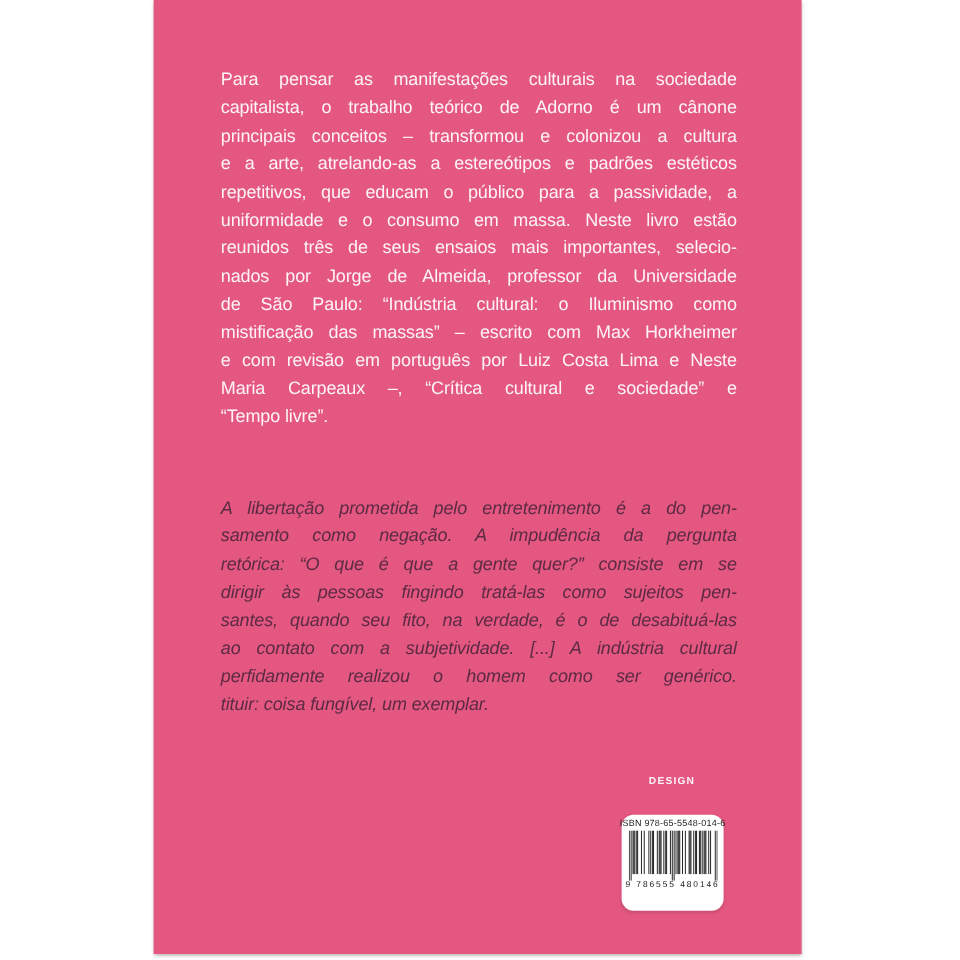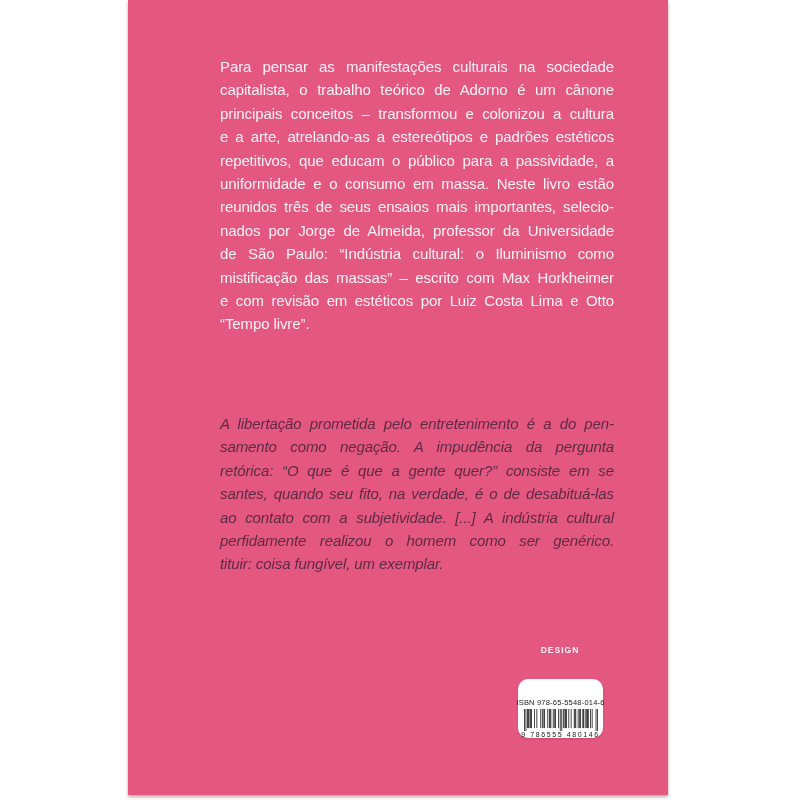--- a/index.html
+++ b/index.html
@@ -18,32 +18,32 @@
     font-size:15px;line-height:23.4px;letter-spacing:-0.1px;
     color:var(--text-col,#fdf3f6);
   }
   .synopsis em{font-style:italic;}
   .quote{
     position:absolute;left:56px;top:412px;width:430px;
     font-size:15px;line-height:23.4px;letter-spacing:-0.1px;
     color:var(--quote-col,#5d2a44);
     font-style:italic;
   }
-  .line{text-align:justify;text-align-last:justify;margin-left:36px;}
+  .line{text-align:justify;text-align-last:justify;}
   .line.last{text-align-last:left;}
   .credits{
     position:absolute;left:332px;top:644px;width:200px;
     text-align:center;color:var(--text-col,#fdf3f6);
     font-weight:bold;font-size:8.5px;letter-spacing:1px;line-height:13px;
   }
   .barcode-box{
-    position:absolute;left:390px;top:679px;width:85px;height:59px;
+    position:absolute;left:390px;top:679px;width:85px;height:80px;
     background:#ffffff;border-radius:10px;
     display:flex;flex-direction:column;align-items:center;
-    padding-top:19px;box-sizing:border-box;
+    padding-top:2px;box-sizing:border-box;
     box-shadow:0 1px 2px rgba(120,50,70,.25);
   }
   .isbn{
     font-size:7.5px;color:#1c1c1c;letter-spacing:0.2px;white-space:nowrap;
   }
   svg.bars{
     width:74px;height:42px;margin-top:2px;fill:#161616;display:block;
   }
   .digits{
     font-size:7px;color:#161616;letter-spacing:1.6px;margin-top:0px;white-space:nowrap;
@@ -58,28 +58,30 @@
       <div class="line">Para pensar as manifestações culturais na sociedade</div>
       <div class="line">capitalista, o trabalho teórico de Adorno é um cânone</div>
       <div class="line">principais conceitos – transformou e colonizou a cultura</div>
       <div class="line">e a arte, atrelando-as a estereótipos e padrões estéticos</div>
       <div class="line">repetitivos, que educam o público para a passividade, a</div>
       <div class="line">uniformidade e o consumo em massa. Neste livro estão</div>
       <div class="line">reunidos três de seus ensaios mais importantes, selecio-</div>
       <div class="line">nados por Jorge de Almeida, professor da Universidade</div>
       <div class="line">de São Paulo: “Indústria cultural: o Iluminismo como</div>
       <div class="line">mistificação das massas” – escrito com Max Horkheimer</div>
-      <div class="line">e com revisão em estéticos por Luiz Costa Lima e Otto</div>
+      <div class="line">e com revisão em português por Luiz Costa Lima e Neste</div>
+      <div class="line">Maria Carpeaux –, “Crítica cultural e sociedade” e</div>
       <div class="line last">“Tempo livre”.</div>
     </div>
 
   <div class="quote">
       <div class="line">A libertação prometida pelo entretenimento é a do pen-</div>
       <div class="line">samento como negação. A impudência da pergunta</div>
       <div class="line">retórica: “O que é que a gente quer?” consiste em se</div>
+      <div class="line">dirigir às pessoas fingindo tratá-las como sujeitos pen-</div>
       <div class="line">santes, quando seu fito, na verdade, é o de desabituá-las</div>
       <div class="line">ao contato com a subjetividade. [...] A indústria cultural</div>
       <div class="line">perfidamente realizou o homem como ser genérico.</div>
       <div class="line last">tituir: coisa fungível, um exemplar.</div>
     </div>
 
   <div class="credits">
     <div>DESIGN</div>
   </div>
 

